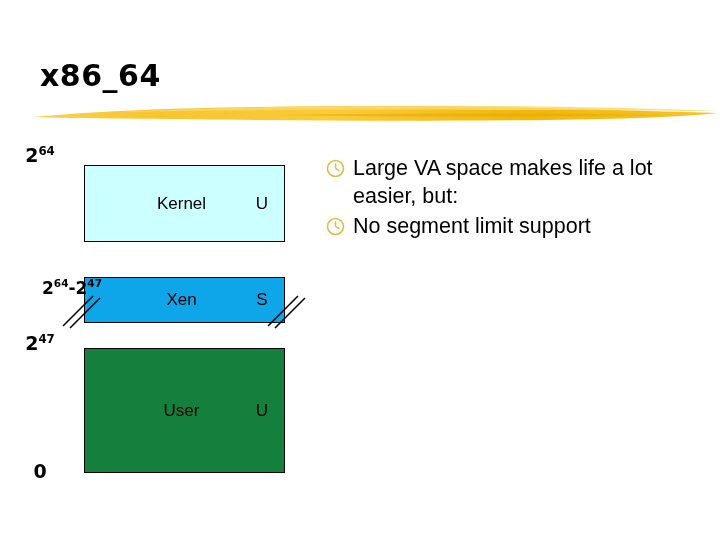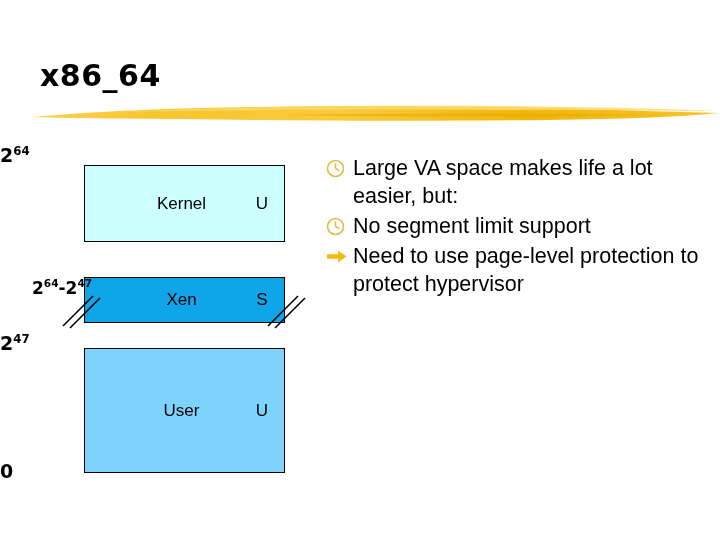--- a/index.html
+++ b/index.html
@@ -52,21 +52,21 @@
     left: 0;
     width: 100%;
     box-sizing: border-box;
     border: 1.4px solid #000000;
     display: flex;
     align-items: center;
   }
   .mem-row.kernel { top: 0px;   height: 77px;  background: #ccffff; }
   .mem-row.xen    { top: 76px;  height: 46px;  background: #0ea5e9; margin-top: 36px; }
   .mem-row.resv   { top: 121px; height: 63px;  background: #ffffff; }
-  .mem-row.user   { top: 183px; height: 125px; background: #7dd3fc; }
+  .mem-row.user   { top: 183px; height: 125px; background: #15803d; }
 
   .mem-label {
     position: absolute;
     left: 0;
     width: 155px;
     text-align: center;
     font-size: 17px;
     color: #000000;
     padding-left: 19px;
   }
@@ -75,21 +75,21 @@
     left: 160px;
     width: 34px;
     text-align: center;
     font-size: 17px;
     color: #000000;
   }
 
   
   .axis-tick {
     position: absolute;
-    text-align: left;
+    text-align: center;
     font-family: "DejaVu Sans", sans-serif;
     font-weight: bold;
     font-size: 19px;
     color: #000000;
     white-space: nowrap;
     line-height: 1;
   }
   .axis-tick sup {
     font-size: 0.62em;
     vertical-align: super;
@@ -209,24 +209,16 @@
       <span class="bullet-glyph">
         <svg width="19" height="19" viewBox="0 0 19 19">
           <circle cx="9.5" cy="9.5" r="8" fill="none" stroke="#e0bc44" stroke-width="1.6"></circle>
           <line x1="9.5" y1="9.5" x2="9.5" y2="4.3" stroke="#e0bc44" stroke-width="1.5"></line>
           <line x1="9.5" y1="9.5" x2="13.4" y2="11.6" stroke="#e0bc44" stroke-width="1.5"></line>
         </svg>
       </span>
       <span class="bullet-text">No segment limit support</span>
     </div>
 
-    <div class="bullet">
-      <span class="bullet-glyph">
-        <svg width="22" height="19" viewBox="0 0 22 19">
-          <path d="M1,7.2 L12,7.2 L12,3.4 L20.5,9.5 L12,15.6 L12,11.8 L1,11.8 Z" fill="#f3ba10"></path>
-        </svg>
-      </span>
-      <span class="bullet-text">Need to use page-level protection to protect hypervisor</span>
-    </div>
 
   </div>
 
 </div>
 
 </body></html>

